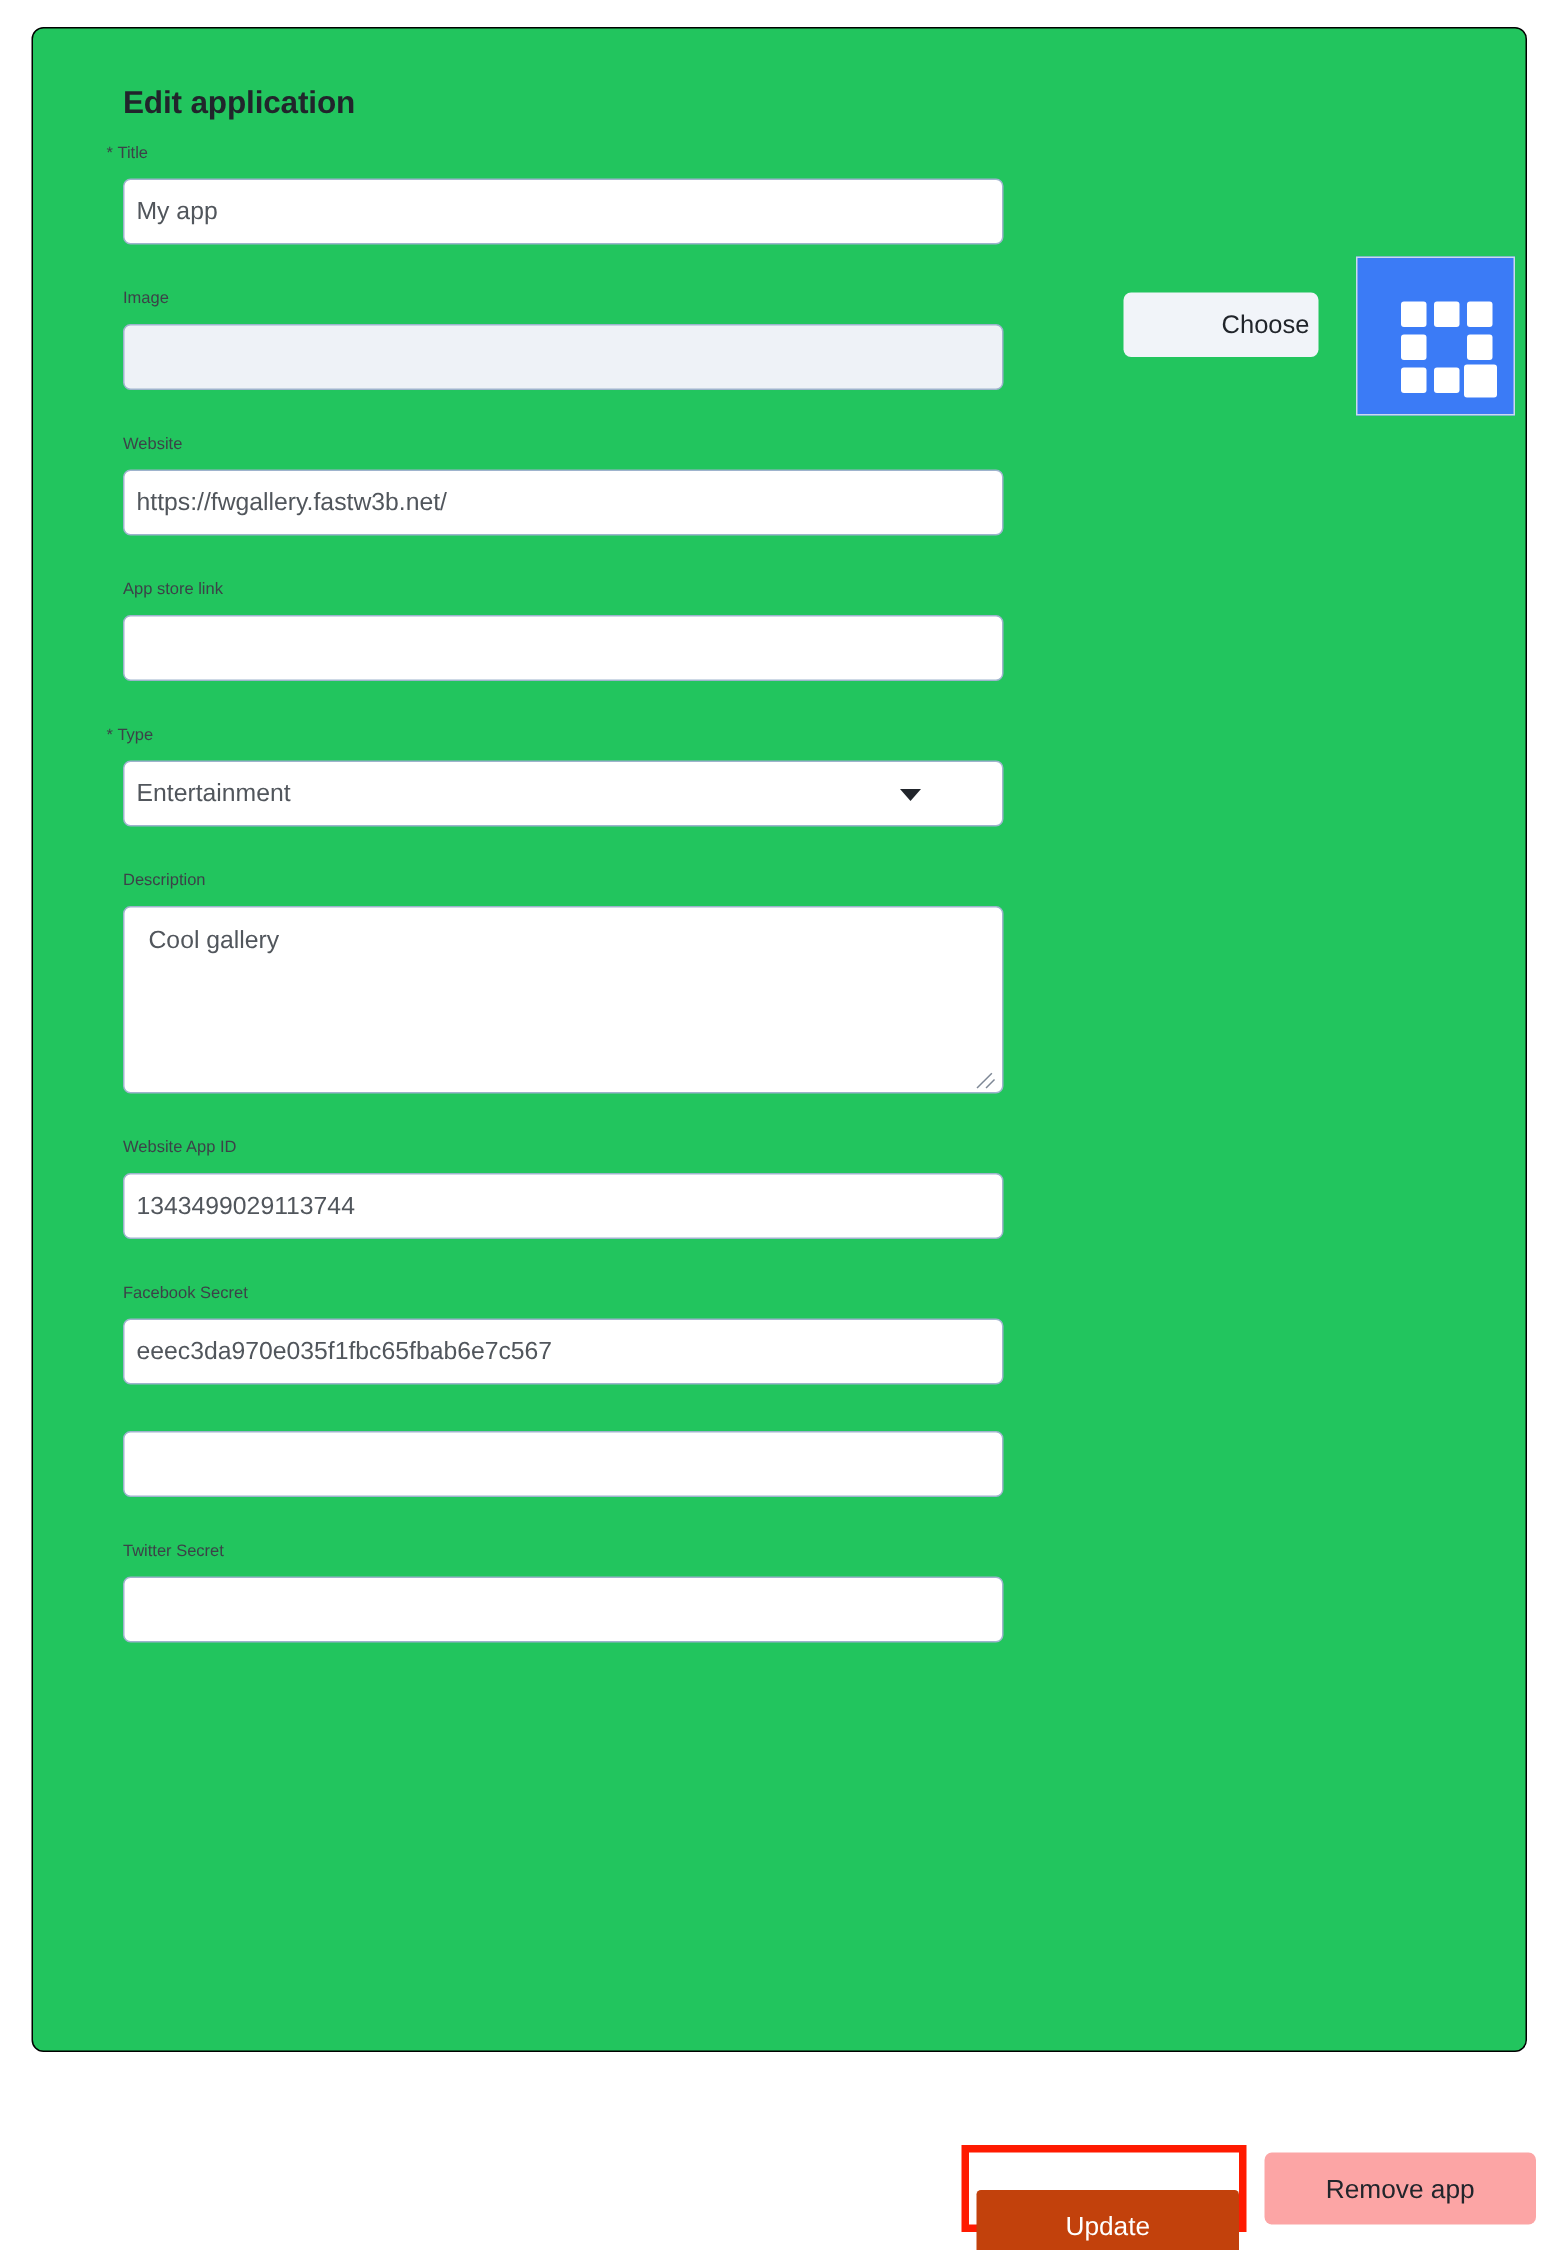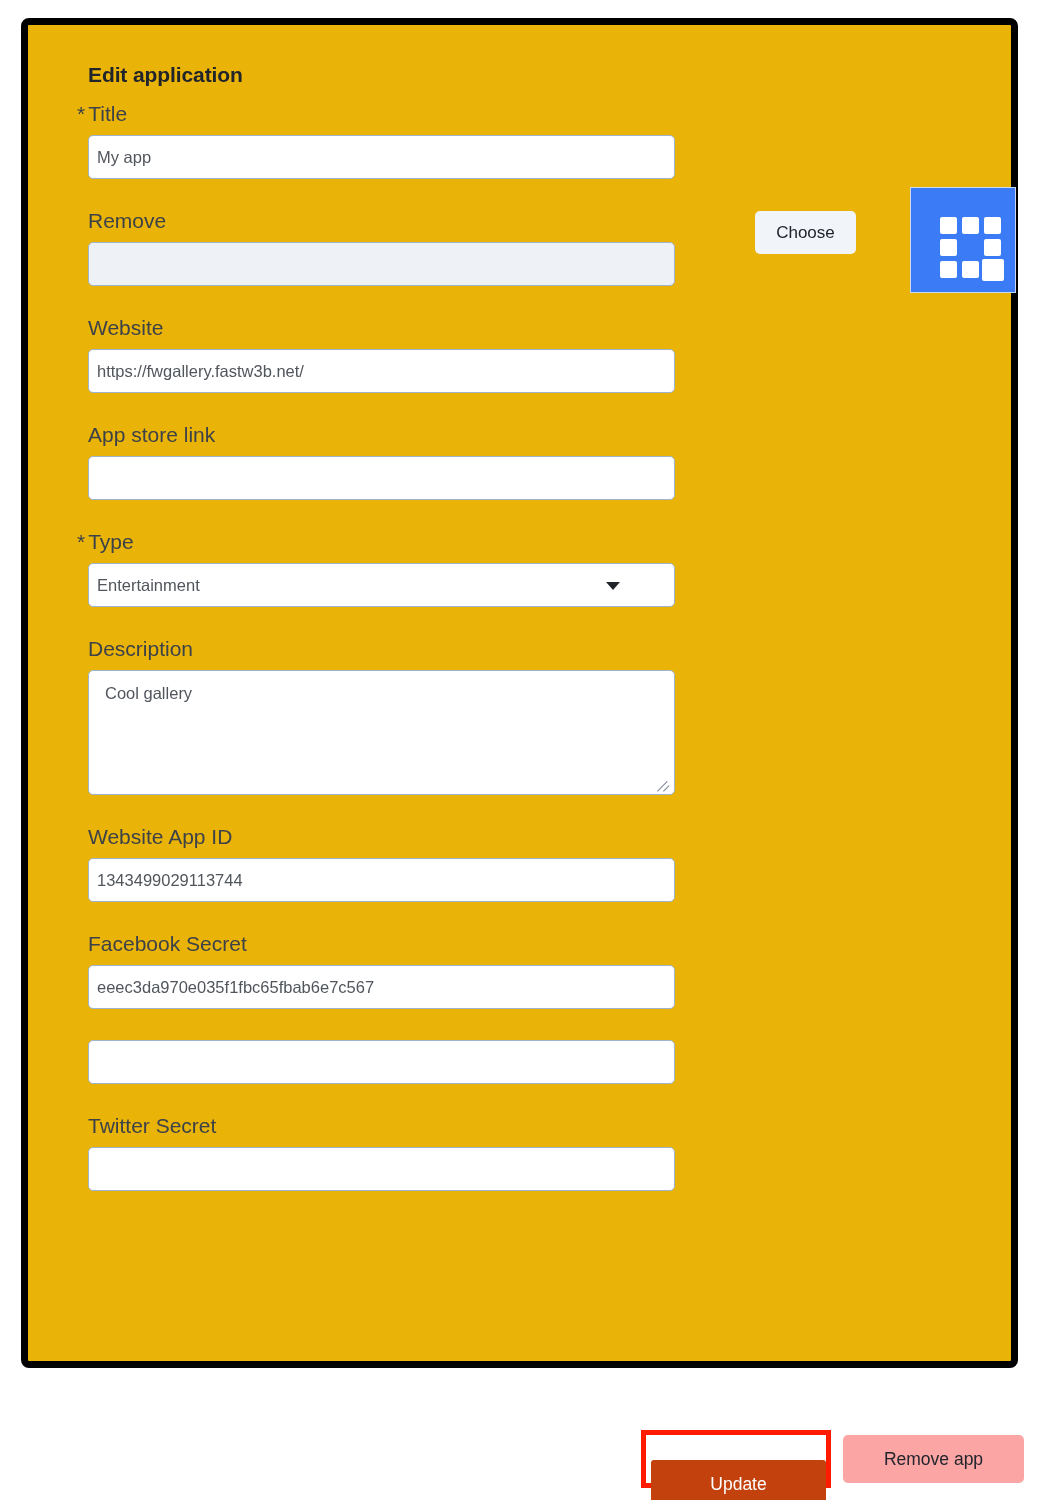--- a/index.html
+++ b/index.html
@@ -23,23 +23,23 @@
   }
 
   
   .card {
     position: absolute;
     left: 21px;
     top: 18px;
     width: 997px;
     height: 1350px;
     box-sizing: border-box;
-    border: 7px solid #000000;
+    border: 1px solid #000000;
     border-radius: 8px;
-    background: #eab308;
+    background: #22c55e;
   }
 
   .card-inner {
     padding: 30px 40px 0 40px;
   }
 
   .card-title {
     font-size: 21px;
     font-weight: bold;
     color: #21252b;
@@ -50,21 +50,21 @@
   
   .form {
     margin: 16px 0 0 20px;
   }
 
   .field {
     position: relative;
   }
 
   .field-label {
-    font-size: 21px;
+    font-size: 11px;
     color: #3c4248;
     line-height: 1;
     padding: 0 0 11px 0;
   }
 
   .req-star {
     display: inline-block;
     margin-left: -11px;
     margin-right: 3px;
   }
@@ -143,30 +143,31 @@
     transform: rotate(-45deg);
   }
   .resize-grip span.l1 { width: 14px; left: 1px;  top: 15px; }
   .resize-grip span.l2 { width: 8px;  left: 7px;  top: 15px; }
 
   
   .choose-btn {
     position: absolute;
     left: 667px;
     top: 1px;
-    width: 101px;
+    width: 130px;
     height: 43px;
     box-sizing: border-box;
     border: none;
     border-radius: 5px;
     background: #f1f4f9;
     color: #21252b;
     font-family: "Liberation Sans", sans-serif;
     font-size: 17px;
     cursor: pointer;
+    text-align: right;
   }
 
   .app-icon {
     position: absolute;
     left: 822px;
     top: -23px;
     width: 106px;
     height: 106px;
     background: #3b7bf6;
     border: 1px solid #ccd9ee;
@@ -244,21 +245,21 @@
       <div class="form">
 
         <div class="field">
           <div class="field-label"><span class="req-star">*</span><span>Title</span></div>
           <input class="ctl" type="text" value="My app" style="">
         </div>
 
         <div class="gap-md"></div>
 
         <div class="field">
-          <div class="field-label">Remove</div>
+          <div class="field-label">Image</div>
           <input class="ctl disabled" type="text" readonly="" value="" style="">
           <button class="choose-btn">Choose</button>
           <div class="app-icon">
             <div class="sq" style="left:29px;top:29px;width:17px;height:17px;"></div>
             <div class="sq" style="left:51px;top:29px;width:17px;height:17px;"></div>
             <div class="sq" style="left:73px;top:29px;width:17px;height:17px;"></div>
             <div class="sq" style="left:29px;top:51px;width:17px;height:17px;"></div>
             <div class="sq" style="left:73px;top:51px;width:17px;height:17px;"></div>
             <div class="sq" style="left:29px;top:73px;width:17px;height:17px;"></div>
             <div class="sq" style="left:51px;top:73px;width:17px;height:17px;"></div>

